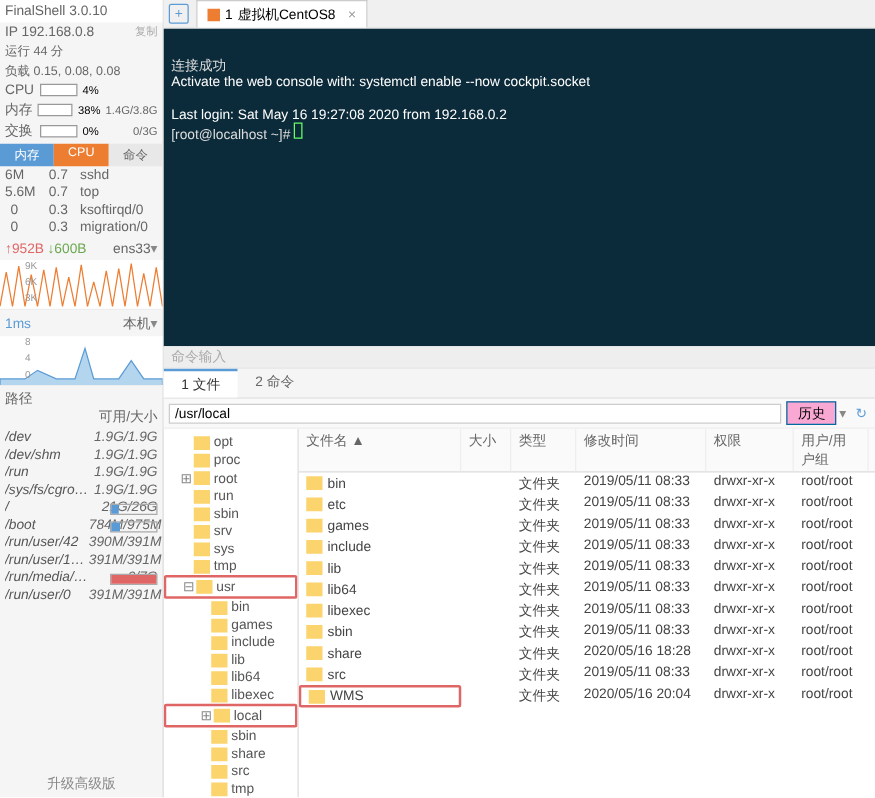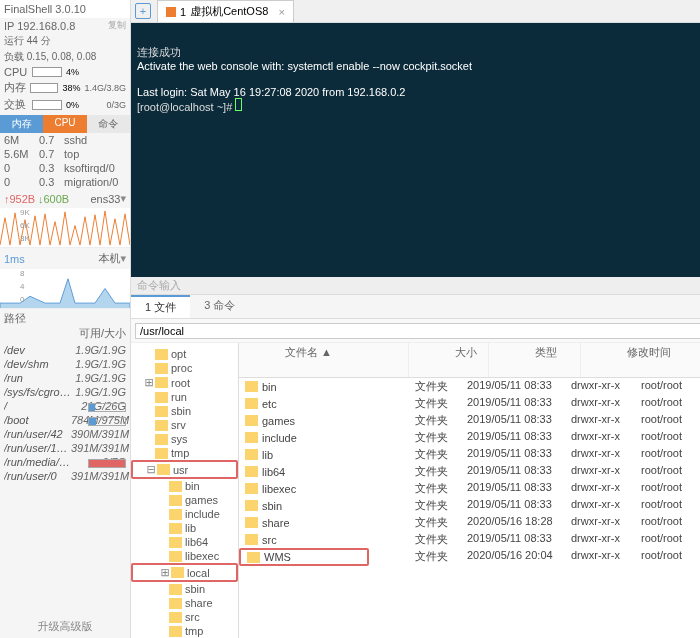--- a/index.html
+++ b/index.html
@@ -14,21 +14,21 @@
   .gauge-fill { height: 100%; background: #5b9bd5; }
   .gauge-fill.orange { background: #ed7d31; }
   .gauge-fill.green { background: #70ad47; }
   .gauge-text { color: #666; font-size: 9px; margin-left: auto; }
   .tabs3 { display: flex; margin-top: 2px; }
   .tab3 { flex: 1; text-align: center; padding: 2px 0; font-size: 10px; background: #e8e8e8; color: #666; }
   .tab3.on-blue { background: #5b9bd5; color: #fff; }
   .tab3.on-orange { background: #ed7d31; color: #fff; }
   .proc-table { font-size: 10px; }
   .proc-row { display: flex; padding: 1px 4px; }
-  .proc-c1 { width: 35px; text-align: left; color: #666; padding-right: 20px; }
+  .proc-c1 { width: 35px; text-align: center; color: #666; padding-right: 20px; }
   .proc-c2 { width: 25px; text-align: left; color: #666; }
   .proc-c3 { flex: 1; color: #666; }
   .net-row { display: flex; padding: 3px 4px; font-size: 10px; align-items: center; }
   .arrow-up::before { content:"\2191"; color:#e06666; }
   .arrow-dn::before { content:"\2193"; color:#6aa84f; }
   .chart { width: 100%; height: 40px; background: #fff; border-bottom: 1px solid #eee; }
   .chart svg { width: 100%; height: 100%; }
   .scale { position: absolute; left: 20px; font-size: 8px; color: #999; }
   .chart-wrap { position: relative; }
   .disk-label { padding: 2px 4px; color: #666; display:flex;flex-direction:column;}
@@ -62,21 +62,21 @@
   .fs { flex:1; display:flex; overflow:hidden;}
   .tree { width: 108px; border-right: 1px solid #ddd; overflow-y: auto; padding-top: 4px; }
   .tree-node { display: flex; align-items: center; padding: 1px 2px; color: #555; font-size: 11px; }
   .tree-node .exp { width: 12px; text-align: center; color: #888; }
   .tree-node .folder-ic { width: 13px; height: 11px; background: #fbd46d; margin-right: 3px; }
   .tree-node.l1 { padding-left: 12px; }
   .tree-node.l2 { padding-left: 26px; }
   .highlight { border: 2px solid #e06666; border-radius: 2px; }
   .listing { flex: 1; overflow: auto; }
   .list-hdr { display: flex; border-bottom: 1px solid #ddd; background: #fafafa; position: sticky; top: 0; }
-  .list-hdr > div { padding: 2px 6px; border-right: 1px solid #eee; color: #666; margin-left: 40px; }
+  .list-hdr > div { padding: 2px 6px; border-right: 1px solid #eee; color: #666; }
   .c-name { width: 130px; }
   .c-size { width: 40px; }
   .c-type { width: 52px; }
   .c-date { width: 104px; }
   .c-perm { width: 70px; }
   .c-own { width: 60px; }
   .list-row { display: flex; }
   .list-row > div { padding: 1px 6px; color: #444; }
   .list-row .c-name { display: flex; align-items: center; gap: 4px; }
   .list-row .folder-ic { width: 13px; height: 11px; background: #fbd46d; }
@@ -243,21 +243,21 @@
     <div>Activate the web console with: systemctl enable --now cockpit.socket</div>
     <br>
     <div>Last login: Sat May 16 19:27:08 2020 from 192.168.0.2</div>
     <span class="prompt">[root@localhost ~]# </span><span class="cursor"></span>
   </div>
   <div class="cmd-input">命令输入</div>
 
   <div class="bottom">
     <div class="btm-tabs">
       <div class="btm-tab on">1 文件</div>
-      <div class="btm-tab">3 命令</div>
+      <div class="btm-tab">2 命令</div>
     </div>
     <div class="path-row">
       <div class="path-input">/usr/local</div>
       <div class="path-btn">历史</div>
       <span style="color:#888;margin:0 2px">▾</span>
       <div class="refresh-icn">↻</div>
     </div>
     <div class="fs">
       <div class="tree" id="tree">
           <div class="tree-node l1 ">

